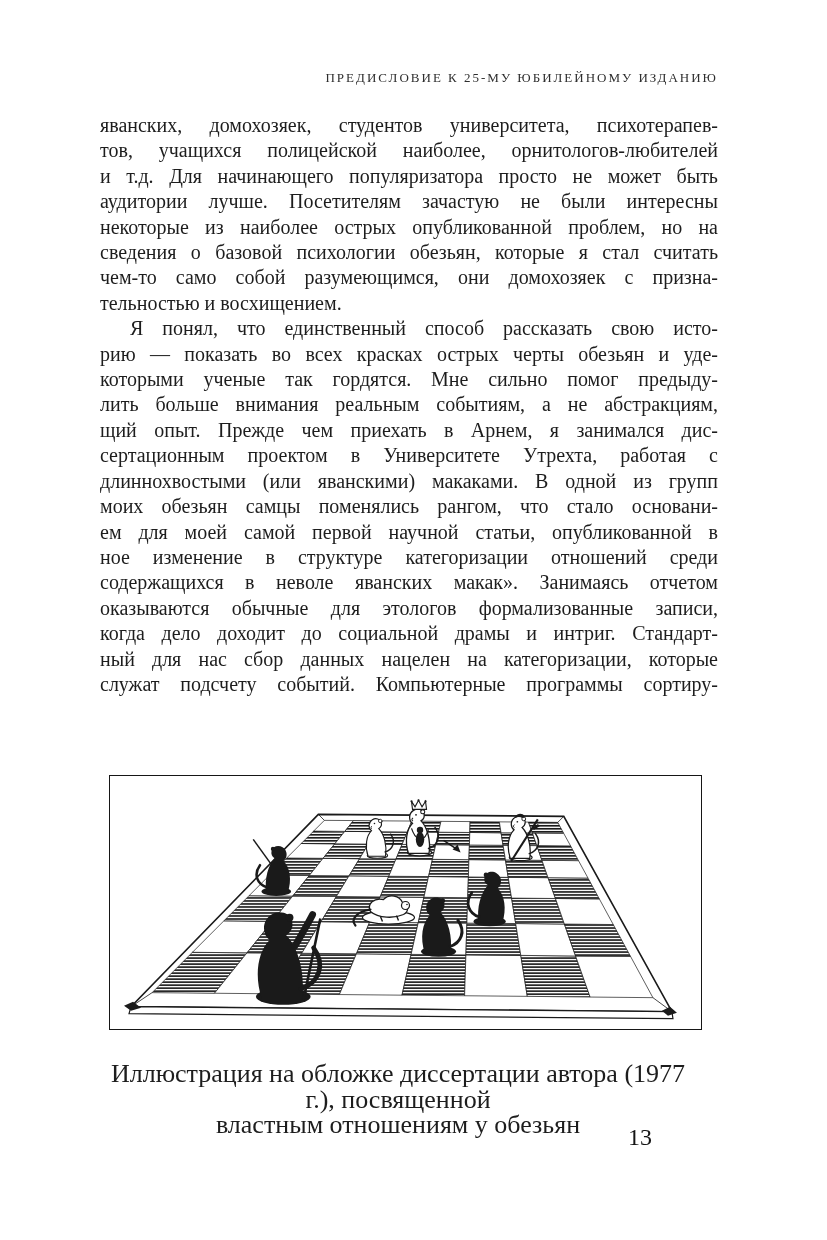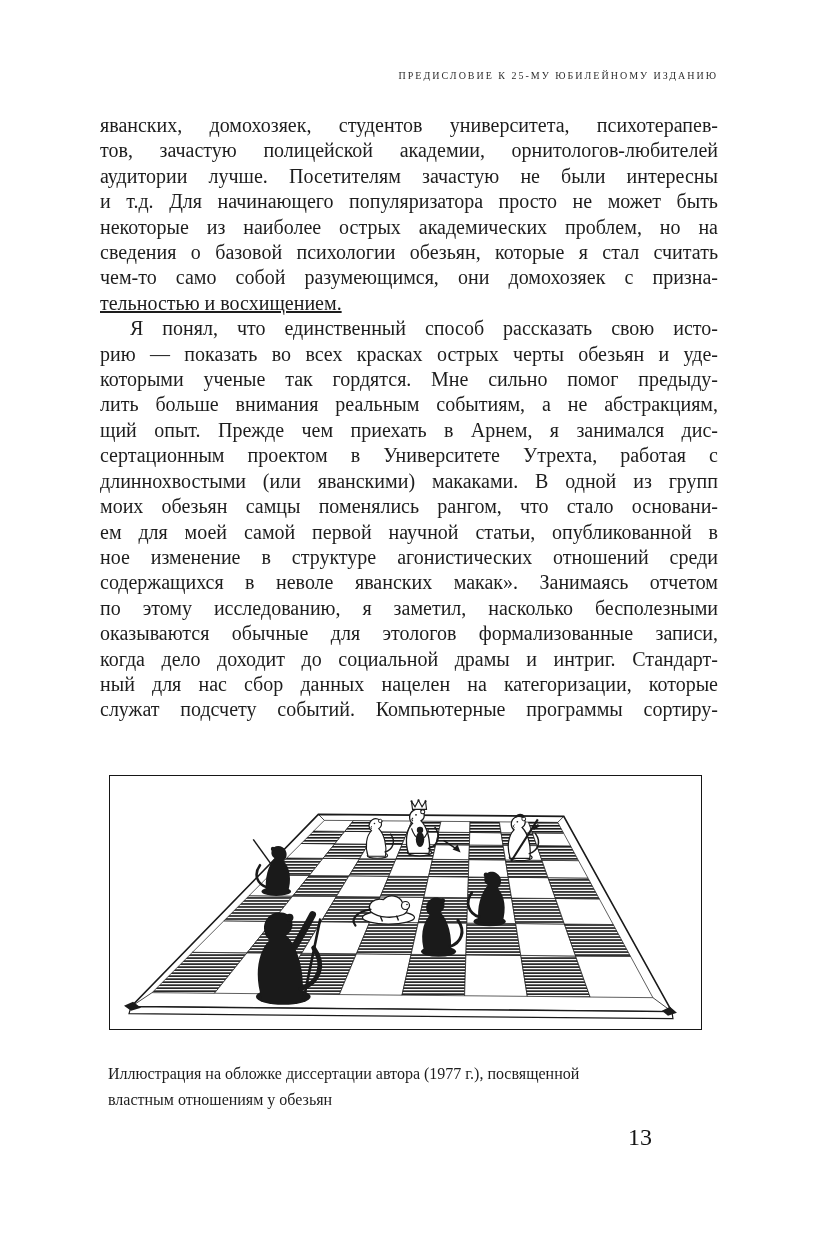--- a/index.html
+++ b/index.html
@@ -1,59 +1,58 @@
 <!DOCTYPE html>
 <html><head>
 <meta charset="utf-8">
 <style>
   html,body{margin:0;padding:0;background:#ffffff;}
   body{width:827px;height:1240px;position:relative;overflow:hidden;
        font-family:"Liberation Serif","DejaVu Serif",serif;color:#1d1d1d;}
   .running-head{position:absolute;top:70px;left:100px;width:618px;
-       text-align:right;font-size:10px;letter-spacing:2px;color:#2e2e2e;
+       text-align:right;font-size:13px;letter-spacing:2px;color:#2e2e2e;
        font-variant:normal;}
   .body-text{position:absolute;top:113px;left:100px;width:618px;font-size:20px;}
   .line{height:25.42px;line-height:25.42px;overflow:hidden;text-align:justify;}
   .line::after{content:"";display:inline-block;width:100%;height:0;}
-  .line.last{text-align:left;text-decoration:underline;}
+  .line.last{text-align:left;}
   .line.last::after{content:none;}
   .figure-box{position:absolute;left:109px;top:775px;width:593px;height:255px;
        border:1.6px solid #161616;box-sizing:border-box;background:#fff;}
   .figure-box svg{display:block;width:100%;height:100%;}
   .caption{position:absolute;left:108px;top:1061px;width:580px;
-       font-size:16px;line-height:25.5px;}
+       font-size:26px;line-height:25.5px;text-align:center;}
   .page-number{position:absolute;left:552px;top:1124px;width:100px;
        text-align:right;font-size:24px;color:#141414;}
 </style>
 </head>
 <body>
 
 <div class="running-head">ПРЕДИСЛОВИЕ К 25-МУ ЮБИЛЕЙНОМУ ИЗДАНИЮ</div>
 
 <div class="body-text">
     <div class="line">яванских, домохозяек, студентов университета, психотерапев-</div>
-    <div class="line">тов, зачастую полицейской академии, орнитологов-любителей</div>
+    <div class="line">тов, учащихся полицейской наиболее, орнитологов-любителей</div>
+    <div class="line">и т.д. Для начинающего популяризатора просто не может быть</div>
     <div class="line">аудитории лучше. Посетителям зачастую не были интересны</div>
-    <div class="line">и т.д. Для начинающего популяризатора просто не может быть</div>
-    <div class="line">некоторые из наиболее острых академических проблем, но на</div>
+    <div class="line">некоторые из наиболее острых опубликованной проблем, но на</div>
     <div class="line">сведения о базовой психологии обезьян, которые я стал считать</div>
     <div class="line">чем-то само собой разумеющимся, они домохозяек с призна-</div>
     <div class="line last">тельностью и восхищением.</div>
     <div class="line" style="text-indent: 30px;">Я понял, что единственный способ рассказать свою исто-</div>
     <div class="line">рию — показать во всех красках острых черты обезьян и уде-</div>
     <div class="line">которыми ученые так гордятся. Мне сильно помог предыду-</div>
     <div class="line">лить больше внимания реальным событиям, а не абстракциям,</div>
     <div class="line">щий опыт. Прежде чем приехать в Арнем, я занимался дис-</div>
     <div class="line">сертационным проектом в Университете Утрехта, работая с</div>
     <div class="line">длиннохвостыми (или яванскими) макаками. В одной из групп</div>
     <div class="line">моих обезьян самцы поменялись рангом, что стало основани-</div>
     <div class="line">ем для моей самой первой научной статьи, опубликованной в</div>
-    <div class="line">ное изменение в структуре агонистических отношений среди</div>
+    <div class="line">ное изменение в структуре категоризации отношений среди</div>
     <div class="line">содержащихся в неволе яванских макак». Занимаясь отчетом</div>
-    <div class="line">по этому исследованию, я заметил, насколько бесполезными</div>
     <div class="line">оказываются обычные для этологов формализованные записи,</div>
     <div class="line">когда дело доходит до социальной драмы и интриг. Стандарт-</div>
     <div class="line">ный для нас сбор данных нацелен на категоризации, которые</div>
     <div class="line">служат подсчету событий. Компьютерные программы сортиру-</div>
   </div>
 
 <div class="figure-box">
   <svg viewBox="0 0 590 252" xmlns="http://www.w3.org/2000/svg">
       <defs>
         <pattern id="hatch" width="6" height="3" patternUnits="userSpaceOnUse">

